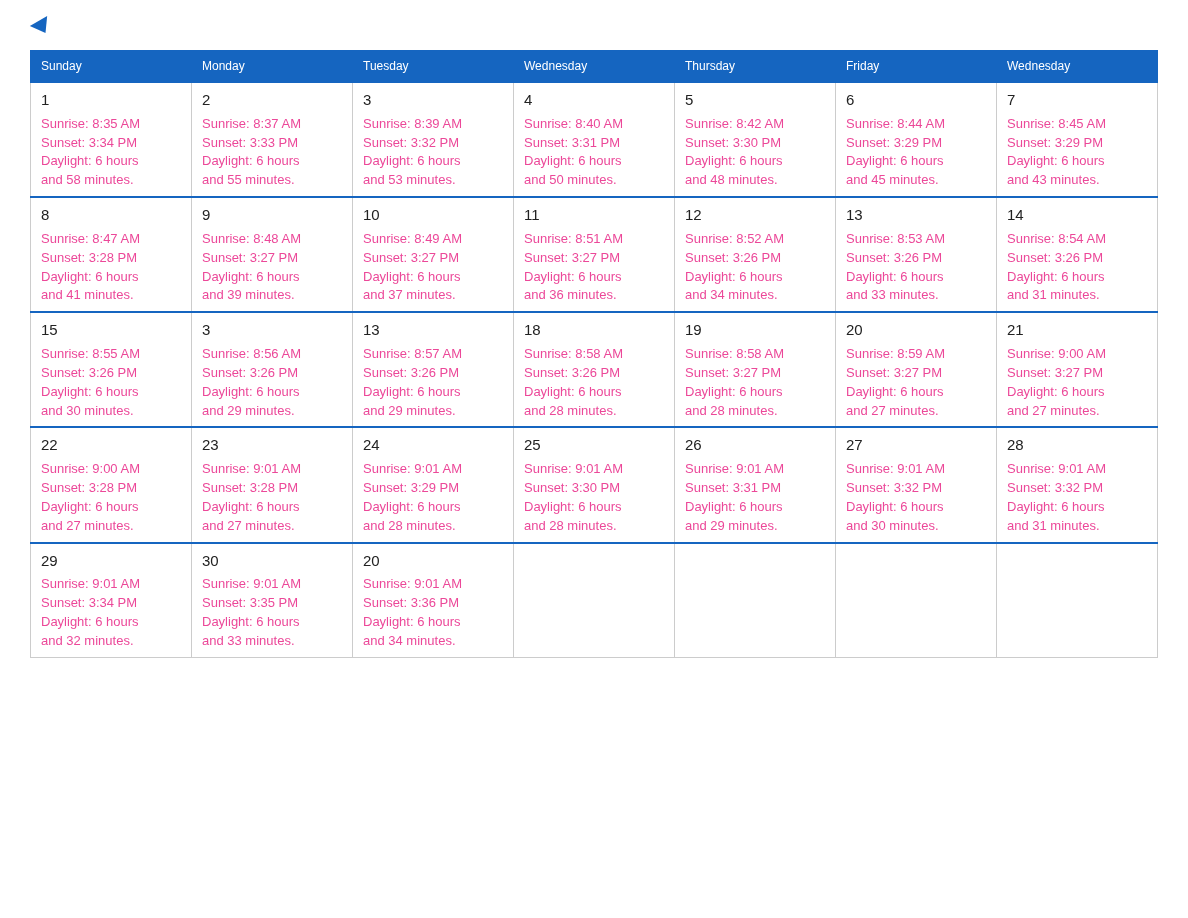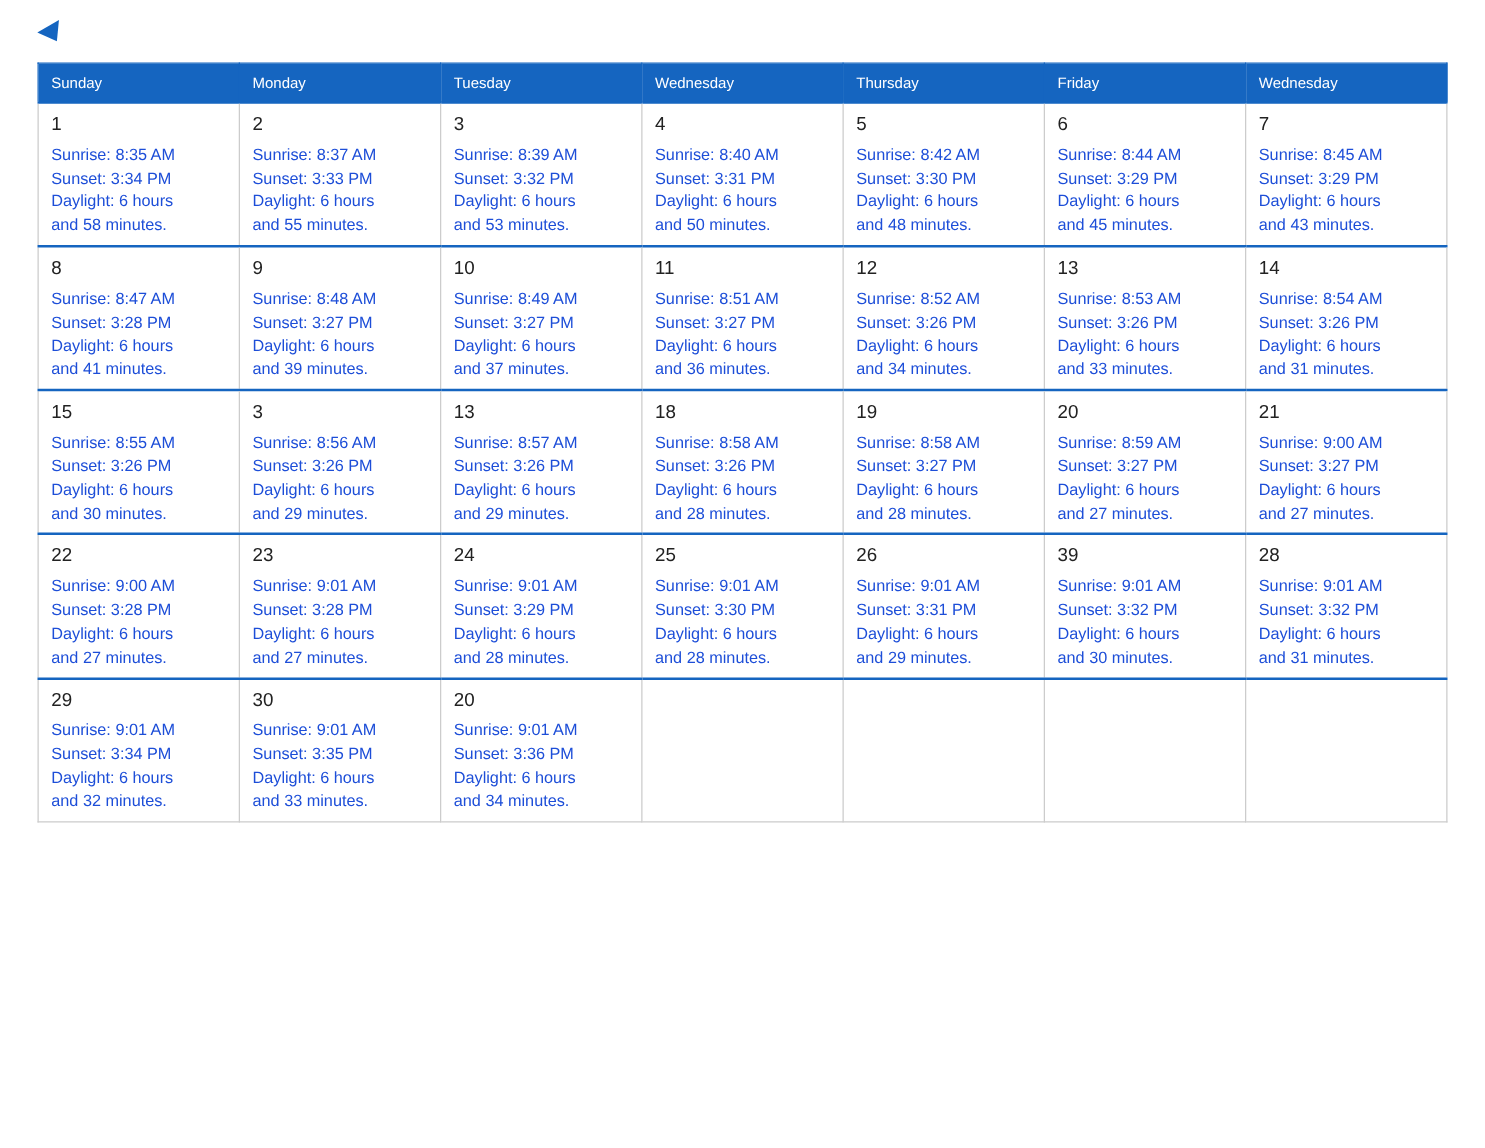--- a/index.html
+++ b/index.html
@@ -89,21 +89,21 @@
       color: #222;
     }
     .day-number {
       font-size: 15px;
       font-weight: normal;
       display: block;
       margin-bottom: 4px;
     }
     .day-info {
       font-size: 13px;
-      color: #1d4ed8;
+      color: #ec4899;
     }
     .empty-cell {
       background: #fff;
       border-top: 2px solid #1565c0;
     }
   </style>
 </head>
 <body>
 
 <div class="header">
@@ -238,21 +238,21 @@
       </td>
         <td>
         <span class="day-number">25</span>
         <span class="day-info">Sunrise: 9:01 AM<br>Sunset: 3:30 PM<br>Daylight: 6 hours<br>and 28 minutes.</span>
       </td>
         <td>
         <span class="day-number">26</span>
         <span class="day-info">Sunrise: 9:01 AM<br>Sunset: 3:31 PM<br>Daylight: 6 hours<br>and 29 minutes.</span>
       </td>
         <td>
-        <span class="day-number">39</span>
+        <span class="day-number">27</span>
         <span class="day-info">Sunrise: 9:01 AM<br>Sunset: 3:32 PM<br>Daylight: 6 hours<br>and 30 minutes.</span>
       </td>
         <td>
         <span class="day-number">28</span>
         <span class="day-info">Sunrise: 9:01 AM<br>Sunset: 3:32 PM<br>Daylight: 6 hours<br>and 31 minutes.</span>
       </td>
       </tr>
       <tr>
         <td>
         <span class="day-number">29</span>

